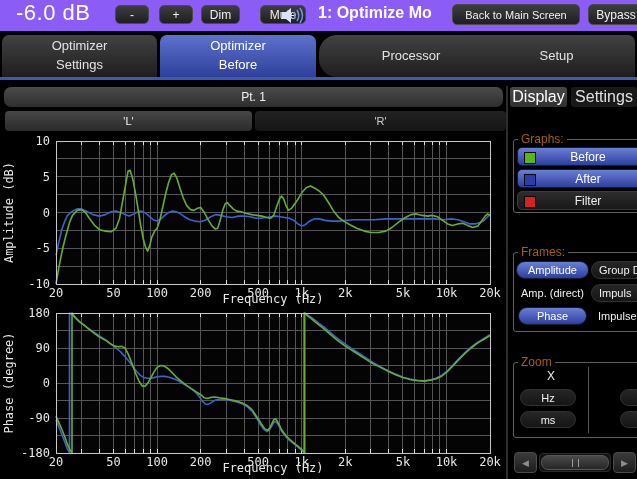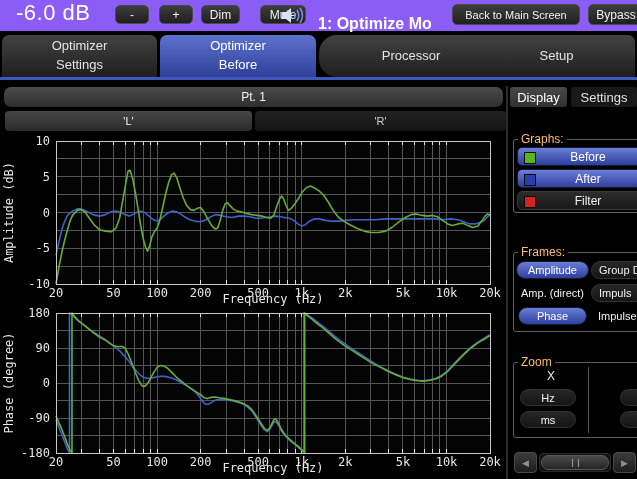--- a/index.html
+++ b/index.html
@@ -5,48 +5,48 @@
   html,body{margin:0;padding:0;}
   body{width:637px;height:479px;background:#000;overflow:hidden;position:relative;
        font-family:"Liberation Sans",sans-serif;color:#fff;}
   .abs{position:absolute;}
   
   .topbar{position:absolute;left:0;top:0;width:637px;height:31px;background:#8b5cf6;}
   .volume{position:absolute;left:16px;top:0px;font-size:22px;color:#fff;letter-spacing:.5px;}
   .tbtn{position:absolute;display:flex;align-items:center;justify-content:center;
         background:linear-gradient(#3d3d3d,#1f1f1f);border:1px solid #4a4a4a;border-radius:5px;
         color:#f0f0f0;font-size:12px;box-sizing:border-box;cursor:default;}
-  .apptitle{position:absolute;left:318px;top:4px;font-size:16px;font-weight:bold;color:#fff;white-space:nowrap;margin-top:11px;}
+  .apptitle{position:absolute;left:318px;top:4px;font-size:16px;font-weight:bold;color:#fff;white-space:nowrap;}
   
   .tab{position:absolute;top:35px;height:42px;border-radius:7px 7px 0 0;
        background:linear-gradient(#424242,#1e1e1e);display:flex;flex-direction:column;
        align-items:center;justify-content:center;font-size:13px;color:#e2e2e2;line-height:1.45;box-sizing:border-box;}
   .tab.active{background:linear-gradient(#5d72ce,#2e4099);color:#fff;}
   .tabline{position:absolute;left:0;top:77px;width:637px;height:3px;background:#4255bb;}
   
   .ptbar{position:absolute;left:4px;top:87px;width:499px;height:20px;border-radius:7px;
          background:linear-gradient(#4b4b4b,#2e2e2e);display:flex;align-items:center;justify-content:center;
          font-size:12px;color:#f0f0f0;}
   .paneltab{position:absolute;top:87px;height:20px;display:flex;align-items:center;justify-content:center;
-            font-size:13px;border-radius:3px;box-sizing:border-box;}
+            font-size:16px;border-radius:3px;box-sizing:border-box;}
   .paneltab.sel{background:linear-gradient(#484848,#303030);color:#fff;}
   .paneltab.unsel{background:#181818;color:#e0e0e0;}
   
   .chtab{position:absolute;top:111px;height:20px;display:flex;align-items:center;justify-content:center;
          font-size:11px;border-radius:4px;box-sizing:border-box;}
   .chtab.sel{background:linear-gradient(#474747,#2a2a2a);color:#f2f2f2;}
   .chtab.unsel{background:linear-gradient(#222,#151515);color:#cfcfcf;}
   
   .chart{position:absolute;left:0;pointer-events:none;}
   #amp-chart{top:132px;width:508px;height:178px;}
   #phase-chart{top:306px;width:508px;height:173px;}
   .vdivider{position:absolute;left:506px;top:86px;width:2px;height:393px;background:#2c2c2c;}
   
   .group{position:absolute;border:1px solid #606060;border-radius:3px;box-sizing:border-box;}
-  .grouplabel{position:absolute;top:-8px;left:4px;background:#000;padding:0 3px;font-size:12px;color:#fdba74;}
+  .grouplabel{position:absolute;top:-8px;left:4px;background:#000;padding:0 3px;font-size:12px;color:#a16207;}
   .legbtn{position:absolute;left:3px;width:142px;height:19px;border-radius:5px;display:flex;align-items:center;
           justify-content:center;font-size:12px;color:#fff;box-sizing:border-box;}
   .legbtn.blue{background:linear-gradient(#6a7fd6,#2e3f9e);border:1px solid #141b30;}
   .legbtn.dark{background:linear-gradient(#2d2d2d,#181818);border:1px solid #3a3a3a;color:#f0f0f0;}
   .swatch{position:absolute;left:6px;top:4px;width:10px;height:10px;border:1px solid #0a0a0a;}
   .pill{position:absolute;height:18px;border-radius:9px;display:flex;align-items:center;justify-content:center;
         font-size:11px;color:#f2f2f2;box-sizing:border-box;}
   .pill.blue{background:linear-gradient(#6a7fd6,#2e3f9e);border:1px solid #141b30;color:#fff;}
   .pill.dim{background:linear-gradient(#262626,#151515);border:1px solid #323232;}
   .pill.plain{background:transparent;border:none;}

